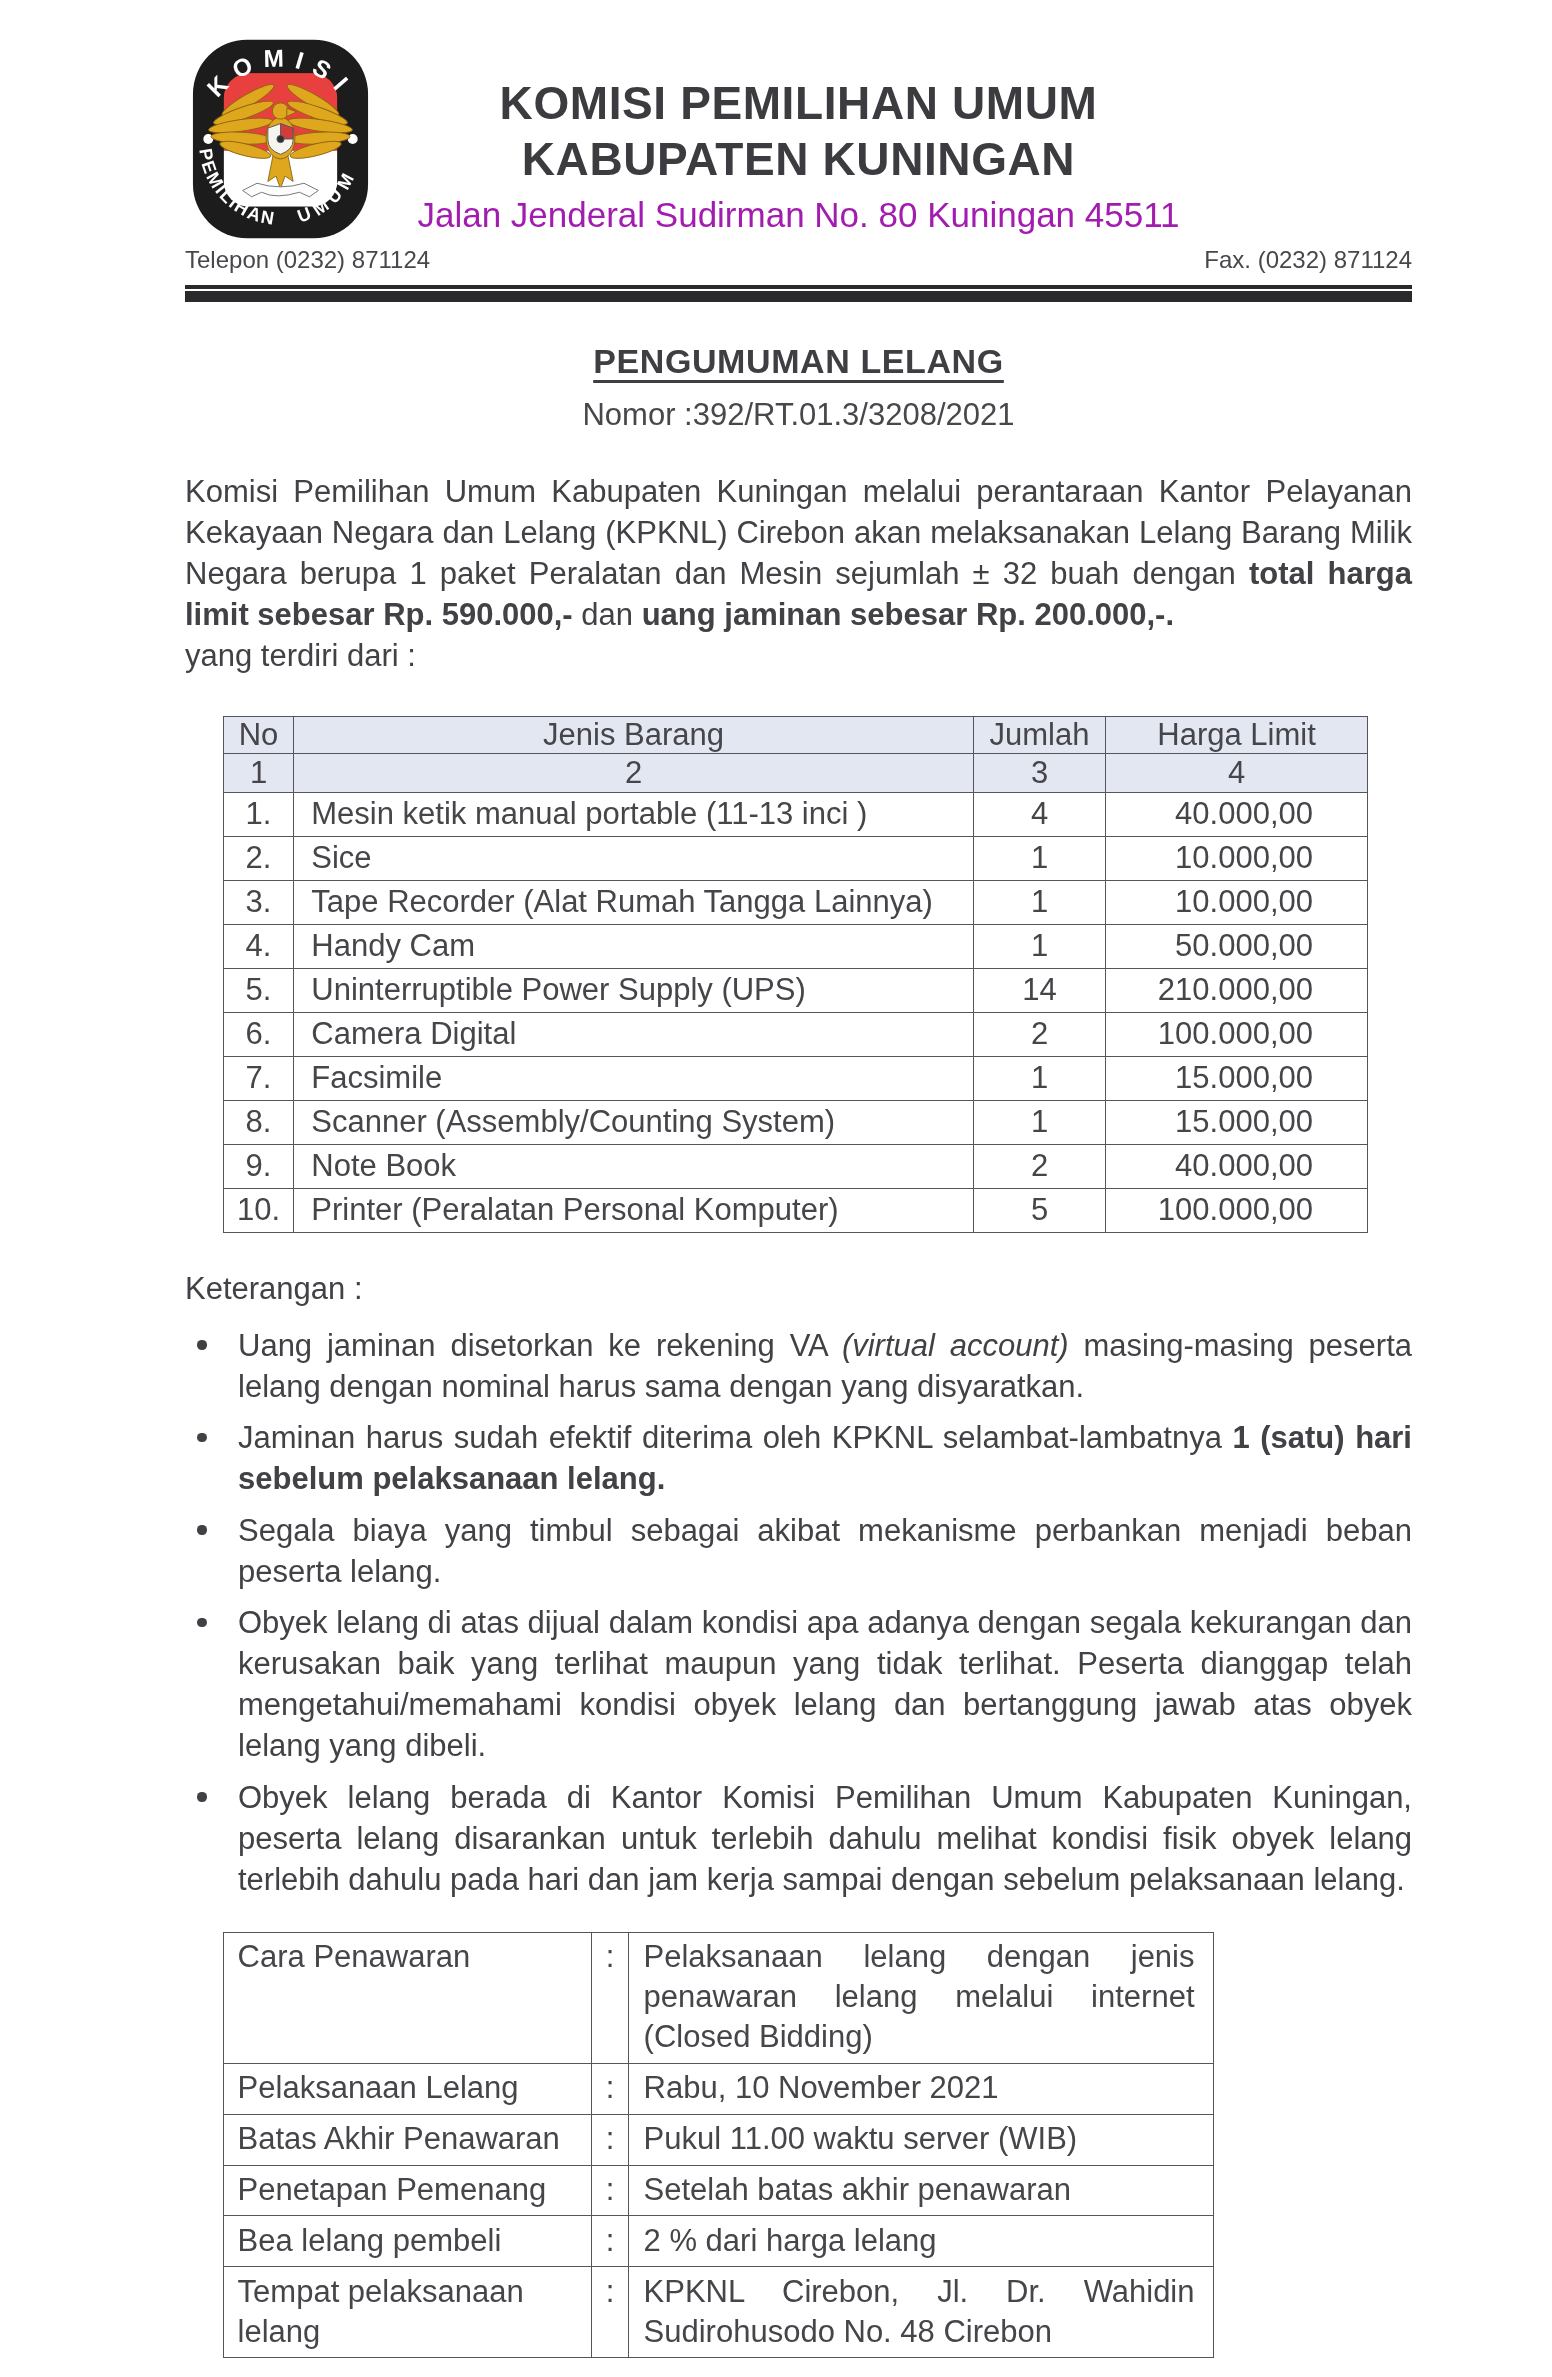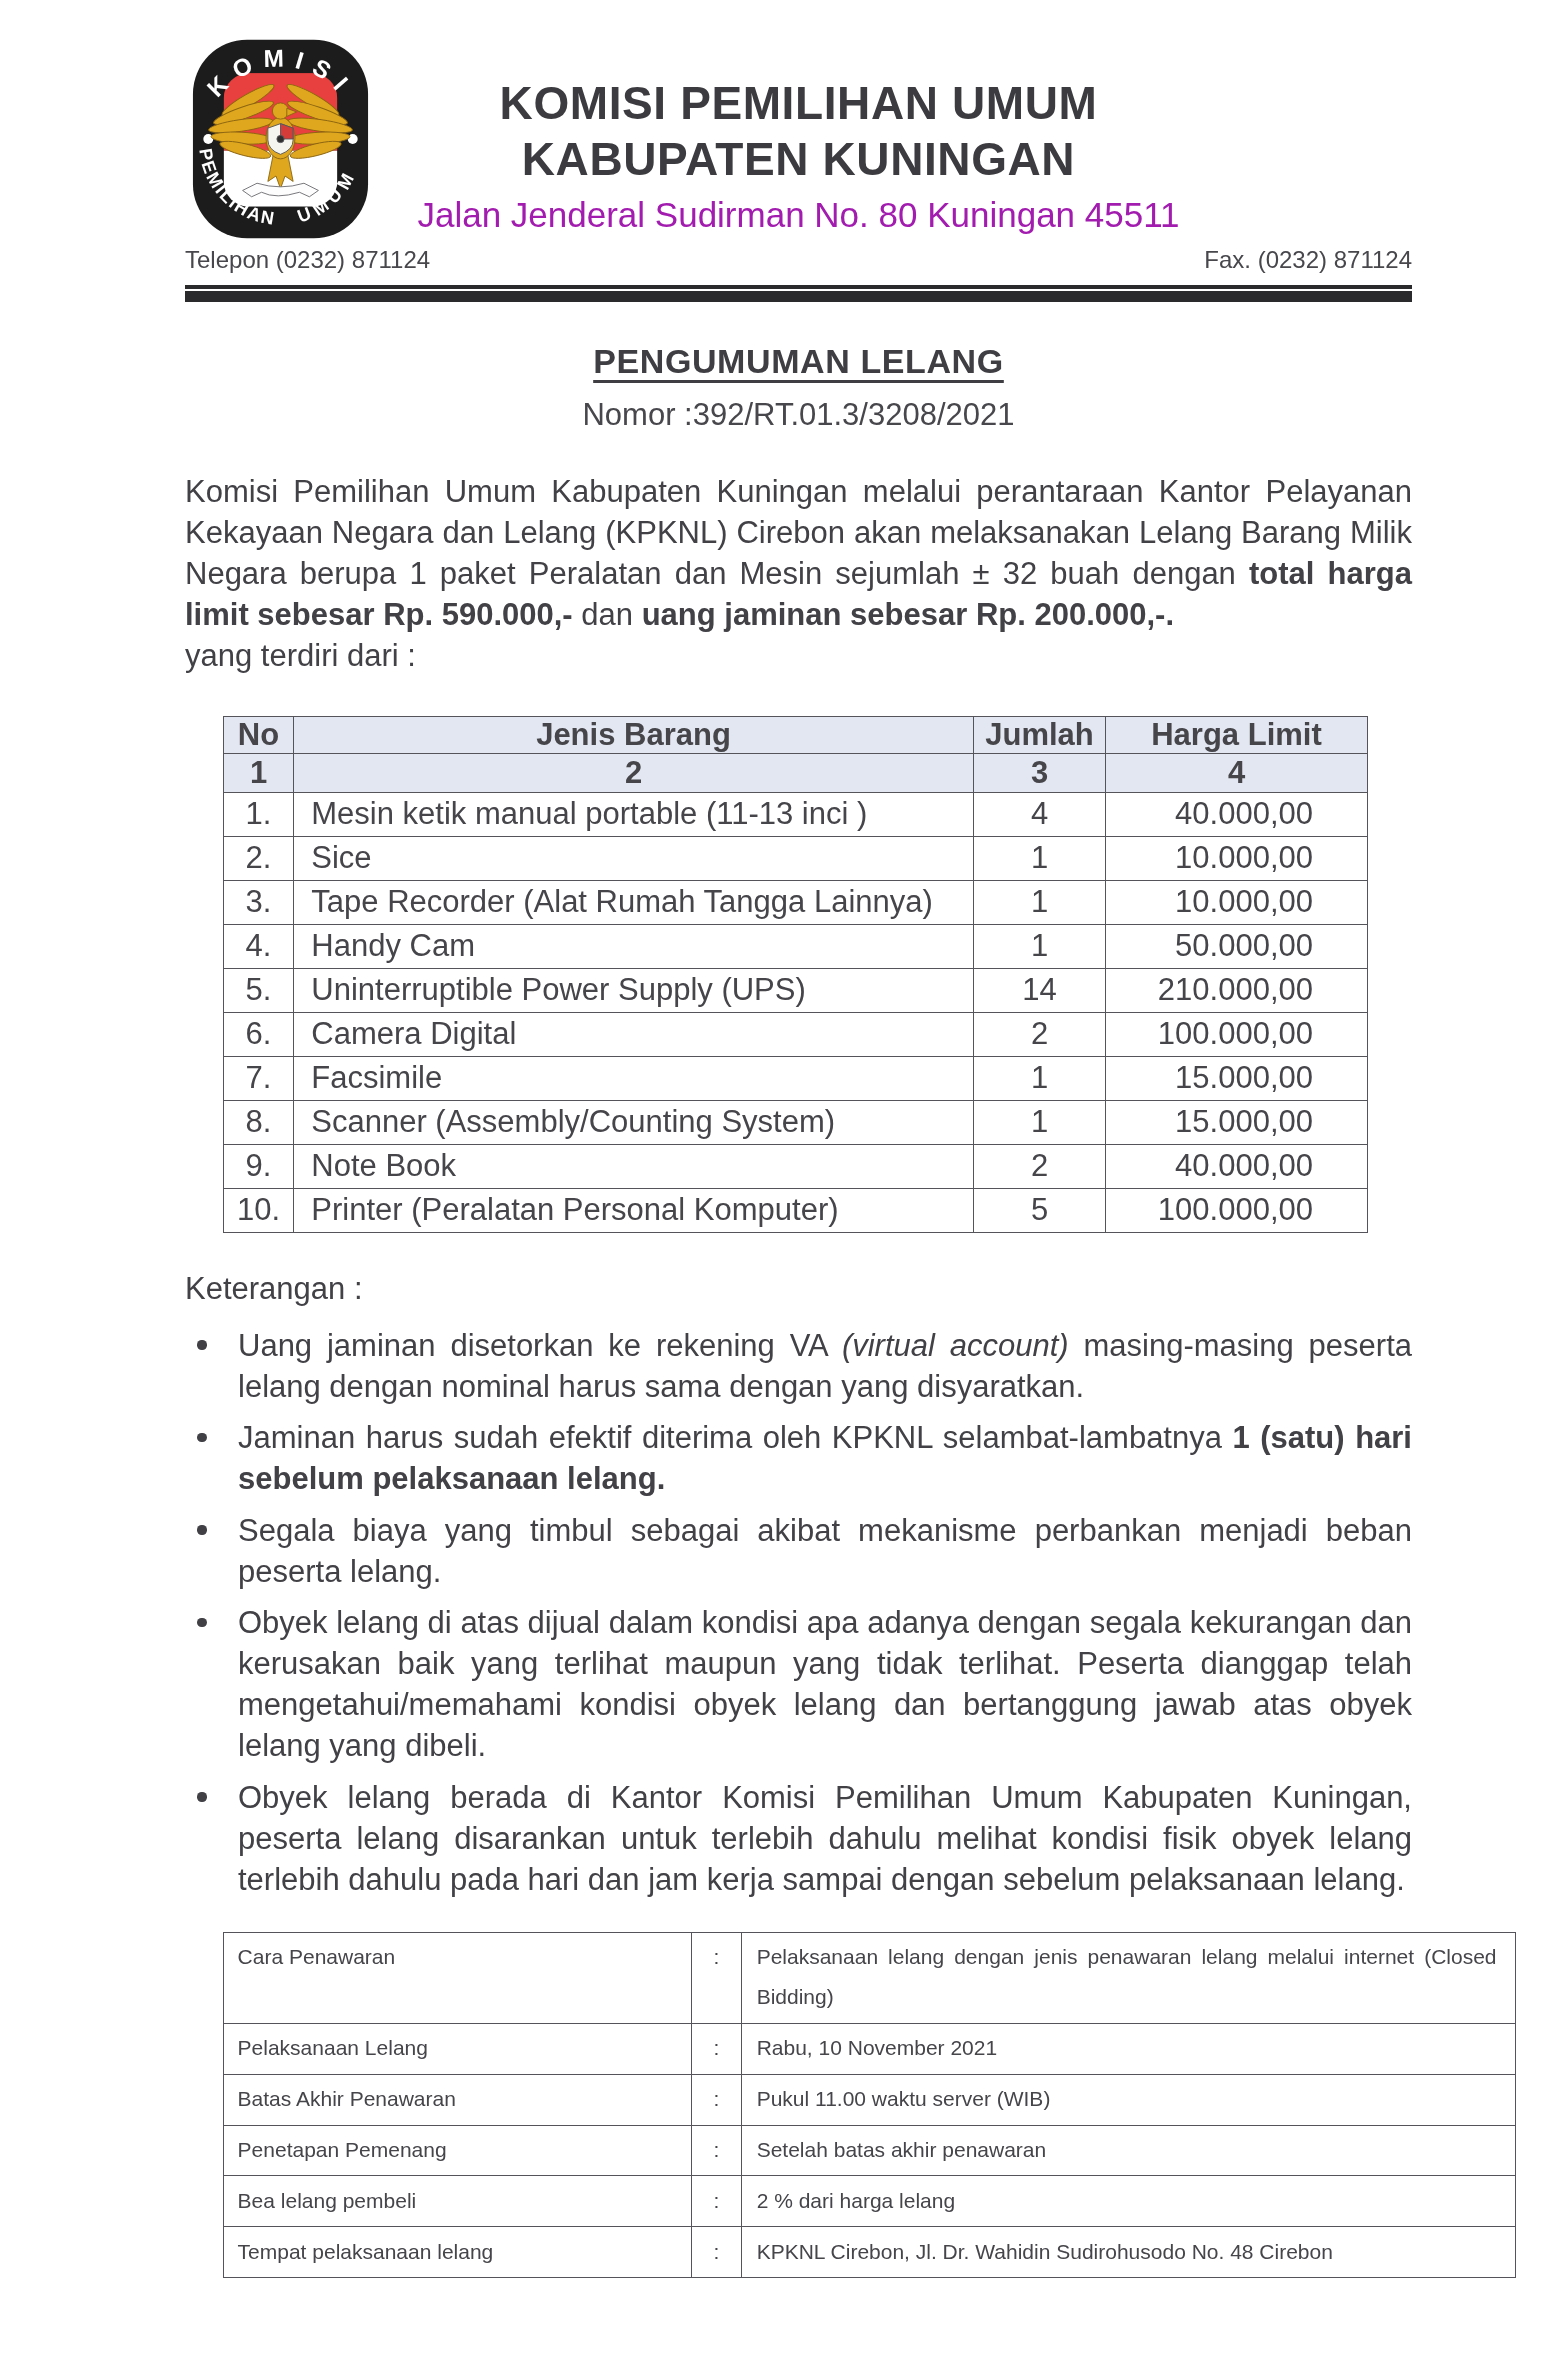--- a/index.html
+++ b/index.html
@@ -47,43 +47,43 @@
     margin:40px 0 0 223px; width:1145px;
     font-size:31px; color:#45454a;
     border:1.9px solid #4e4e54;
   }
   .items-table th, .items-table td { border:1.2px solid #54545a; }
   .items-table col.c-no { width:70px; }
   .items-table col.c-name { width:680px; }
   .items-table col.c-qty { width:132px; }
   .items-table col.c-price { width:262px; }
   .items-table thead th {
-    background:#e3e7f1; font-weight:bold; text-align:center;
+    background:#e3e7f1; font-weight:normal; text-align:center;
     height:36px; padding:0 5px;
   }
   .items-table thead tr.colnum-row th { height:38px; }
   .items-table tbody td { height:43px; padding:0 5px; }
   .items-table td.no-cell { text-align:center; }
   .items-table td.name-cell { padding-left:17.3px; }
   .items-table td.qty-cell { text-align:center; }
   .items-table td.price-cell { text-align:right; padding-right:54px; }
 
   
   .notes { margin:35px 140px 0 185px; font-size:31px; line-height:41px; }
   .notes-label { margin-bottom:16px; }
   .note-item { position:relative; padding-left:53px; margin-bottom:10.5px; text-align:justify; }
   .note-item::before {
     content:""; position:absolute; left:12.4px; top:15.5px;
     width:9.3px; height:9.3px; border-radius:50%; background:#404045;
   }
 
   
   .details-table {
-    margin:32px 0 0 223px; width:1293px;
-    font-size:21px; color:#45454a; line-height:40px;
+    margin:32px 0 0 223px; width:991px;
+    font-size:31px; color:#45454a; line-height:40px;
     border:1.9px solid #4e4e54;
   }
   .details-table td { border:1.2px solid #54545a; vertical-align:top; padding:4.3px 0 5.6px; }
   .details-table col.d-label { width:427px; }
   .details-table col.d-colon { width:45px; }
   .details-table col.d-value { width:706px; }
   .details-table td.label-cell { padding-left:13.6px; }
   .details-table td.colon-cell { text-align:center; }
   .details-table td.value-cell { padding-left:15px; padding-right:18.5px; text-align:justify; }
 </style>

